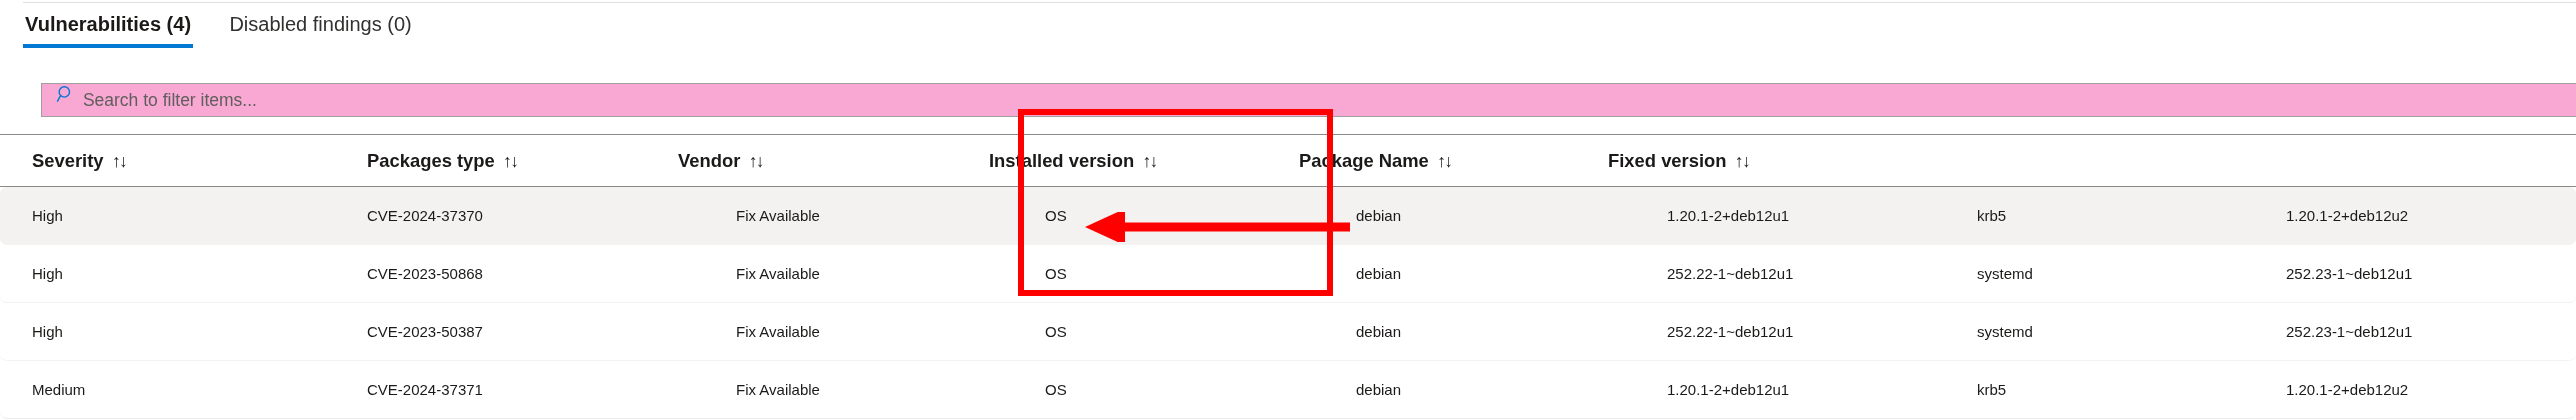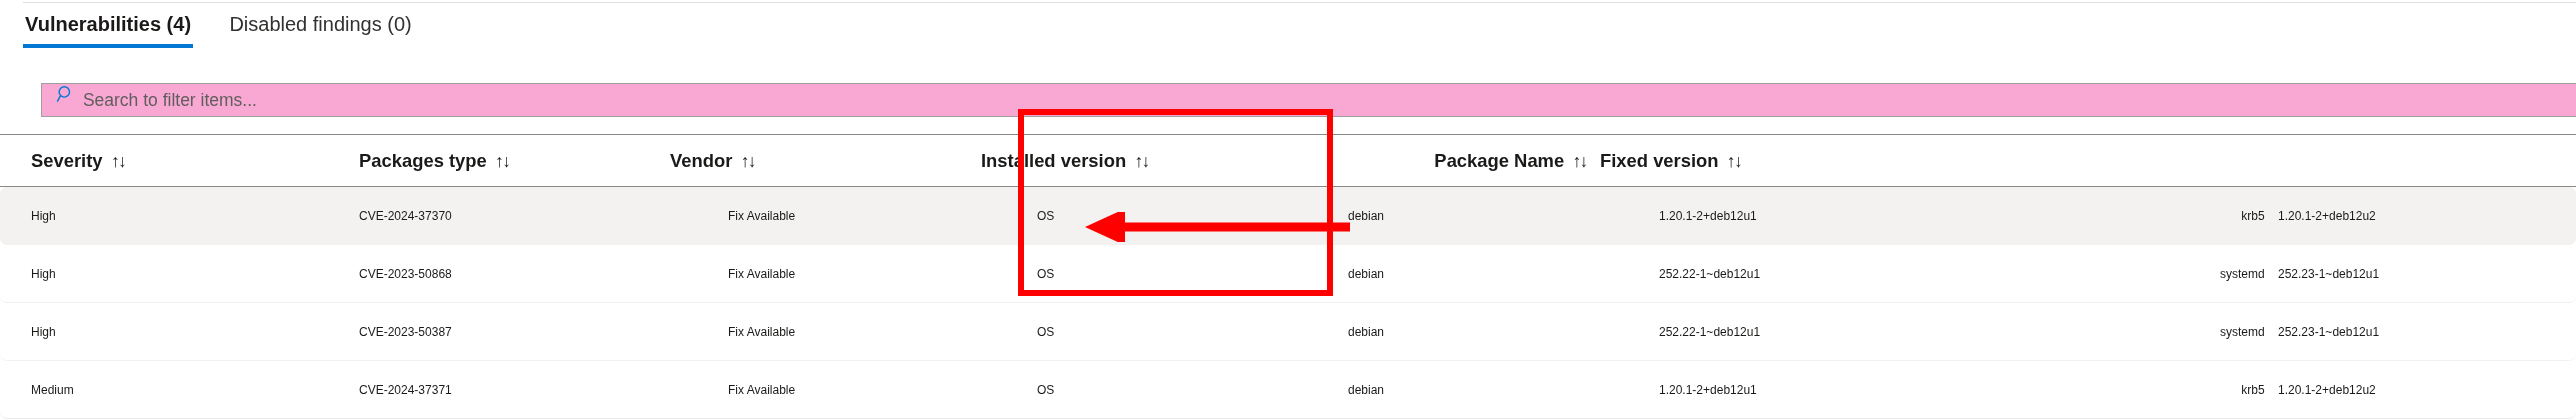--- a/index.html
+++ b/index.html
@@ -121,47 +121,47 @@
     height: 53px;
     border-bottom: 1.7px solid #8a8886;
     border-top: 1.7px solid #8a8886;
     font-weight: bold;
     font-size: 18.4px;
     color: #1b1a19;
     background: #ffffff;
   }
   .grid-body-row {
     border-bottom: 1.7px solid #f3f2f1;
-    font-size: 12px;
+    font-size: 15px;
     color: #1b1a19;
     background: #ffffff;
     cursor: default;
     border-radius: 7px;
   }
   .grid-body-row.alt {
     background: #f3f2f1;
   }
   .grid-body-row.last {
     border-bottom: 1.7px solid #edebe9;
   }
 
   .cell {
     box-sizing: border-box;
     padding-right: 13.4px;
     white-space: nowrap;
     overflow: hidden;
   }
   
-  .c0 { width: 359px; padding-left: 31px; }
+  .c0 { width: 359px; padding-left: 24px; margin-left: 8px; }
   .c1 { width: 369px; padding-left: 0; }
   .c2 { width: 309px; }
   .c3 { width: 311px; }
   .c4 { width: 311px; }
   .c5 { width: 310px; }
-  .c6 { width: 309px; text-align: right; }
+  .c6 { width: 309px; }
   .c7 { width: 265px; }
 
   .sort-arrows {
     display: inline-block;
     margin-left: 8.3px;
     font-weight: normal;
     font-size: 17.5px;
     letter-spacing: -1.7px;
     vertical-align: baseline;
     color: #1b1a19;

